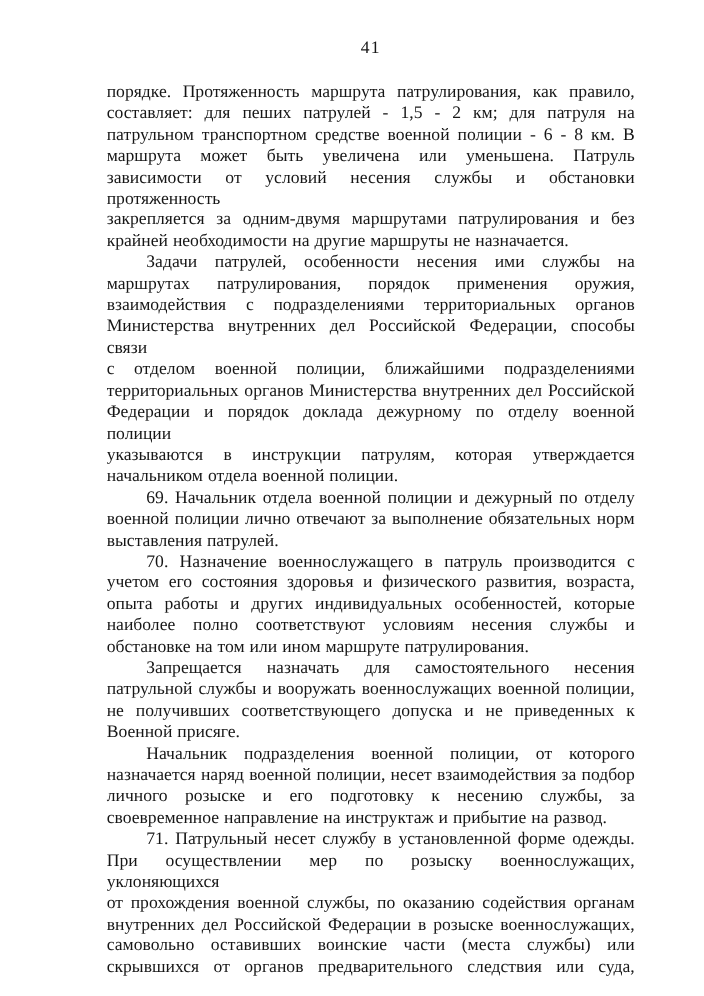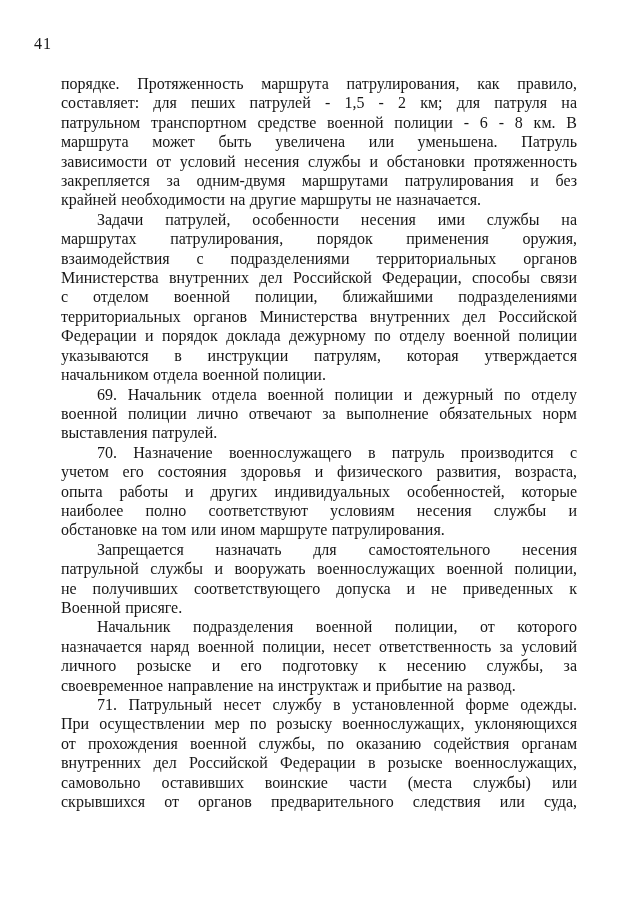--- a/index.html
+++ b/index.html
@@ -17,37 +17,38 @@
     inset: 0;
     background: #ffffff;
   }
   .page-number {
     position: absolute;
     top: 35px;
     left: 0;
     width: 640px;
     box-sizing: border-box;
     padding-left: 34px;   
-    text-align: left;
+    text-align: center;
     font-size: 16px;
     letter-spacing: 1px;
   }
   .doc-body {
     position: absolute;
     top: 74px;
     left: 61px;
     width: 516px;
   }
   .paragraph { margin: 0; padding: 0; }
   .line {
     font-size: 16px;
     line-height: 19.4px;
     text-align: justify;
     text-align-last: justify;
     word-spacing: 0.5px;
+    margin-left: 36px;
   }
   .line.plast { text-align-last: left; }
   .line.pfirst { padding-left: 36px; }
 </style>
 </head>
 <body>
 
 <div class="page">
   <div class="page-number">41</div>
   <div class="doc-body">
@@ -84,21 +85,21 @@
         <div class="line plast">обстановке на том или ином маршруте патрулирования.</div>
       </div>
       <div class="paragraph">
         <div class="line pfirst">Запрещается назначать для самостоятельного несения</div>
         <div class="line">патрульной службы и вооружать военнослужащих военной полиции,</div>
         <div class="line">не получивших соответствующего допуска и не приведенных к</div>
         <div class="line plast">Военной присяге.</div>
       </div>
       <div class="paragraph">
         <div class="line pfirst">Начальник подразделения военной полиции, от которого</div>
-        <div class="line">назначается наряд военной полиции, несет ответственность за условий</div>
+        <div class="line">назначается наряд военной полиции, несет взаимодействия за подбор</div>
         <div class="line">личного розыске и его подготовку к несению службы, за</div>
         <div class="line plast">своевременное направление на инструктаж и прибытие на развод.</div>
       </div>
       <div class="paragraph">
         <div class="line pfirst">71. Патрульный несет службу в установленной форме одежды.</div>
         <div class="line">При осуществлении мер по розыску военнослужащих, уклоняющихся</div>
         <div class="line">от прохождения военной службы, по оказанию содействия органам</div>
         <div class="line">внутренних дел Российской Федерации в розыске военнослужащих,</div>
         <div class="line">самовольно оставивших воинские части (места службы) или</div>
         <div class="line">скрывшихся от органов предварительного следствия или суда,</div>

